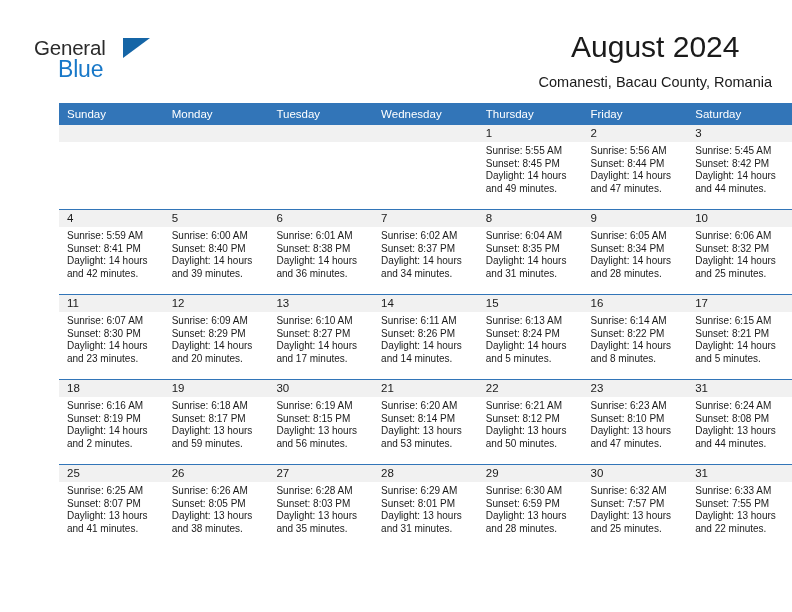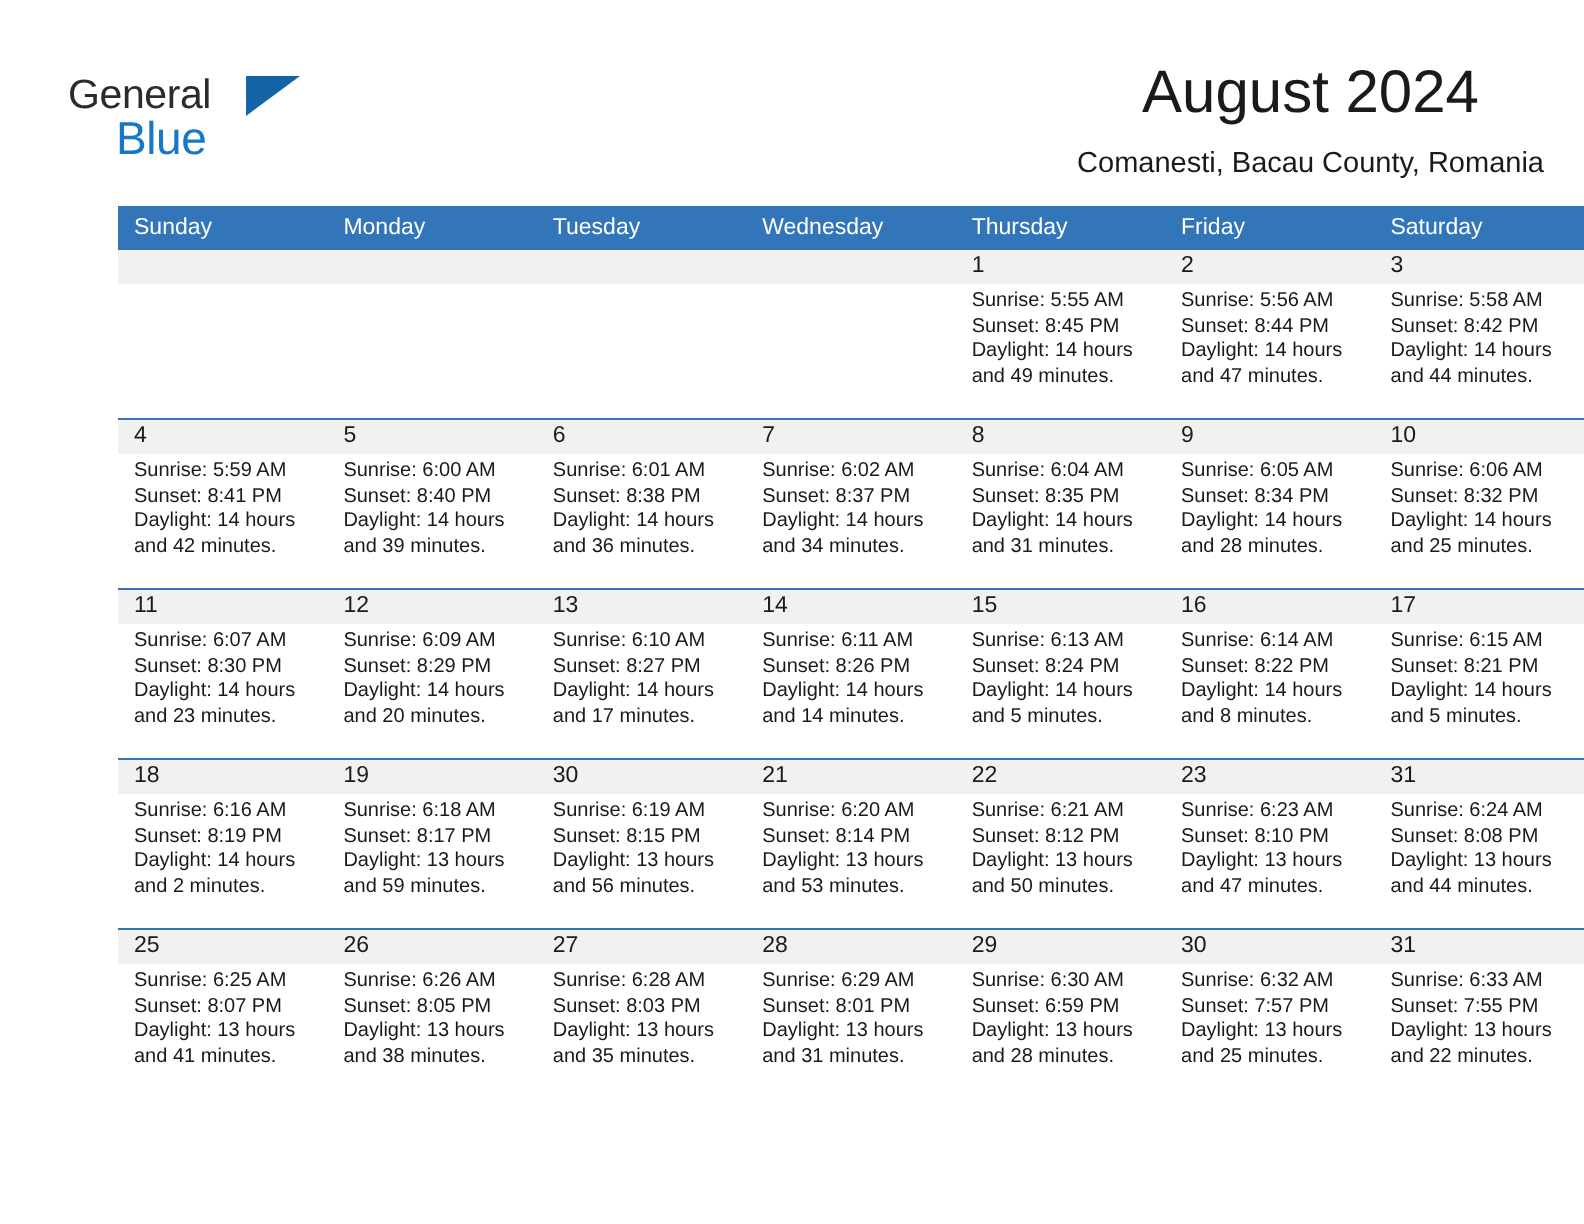--- a/index.html
+++ b/index.html
@@ -215,21 +215,21 @@
                 <div>Sunset: 8:44 PM</div>
                 <div>Daylight: 14 hours</div>
                 <div>and 47 minutes.</div>
               </div>
             </div>
           </td>
           <td>
             <div class="cell-inner">
               <div class="daynum-band">3</div>
               <div class="cell-text">
-                <div>Sunrise: 5:58 AM</div>
+                <div>Sunrise: 5:45 AM</div>
                 <div>Sunset: 8:42 PM</div>
                 <div>Daylight: 14 hours</div>
                 <div>and 44 minutes.</div>
               </div>
             </div>
           </td>
         </tr>
         <tr class="week-row">
           <td>
             <div class="cell-inner">

